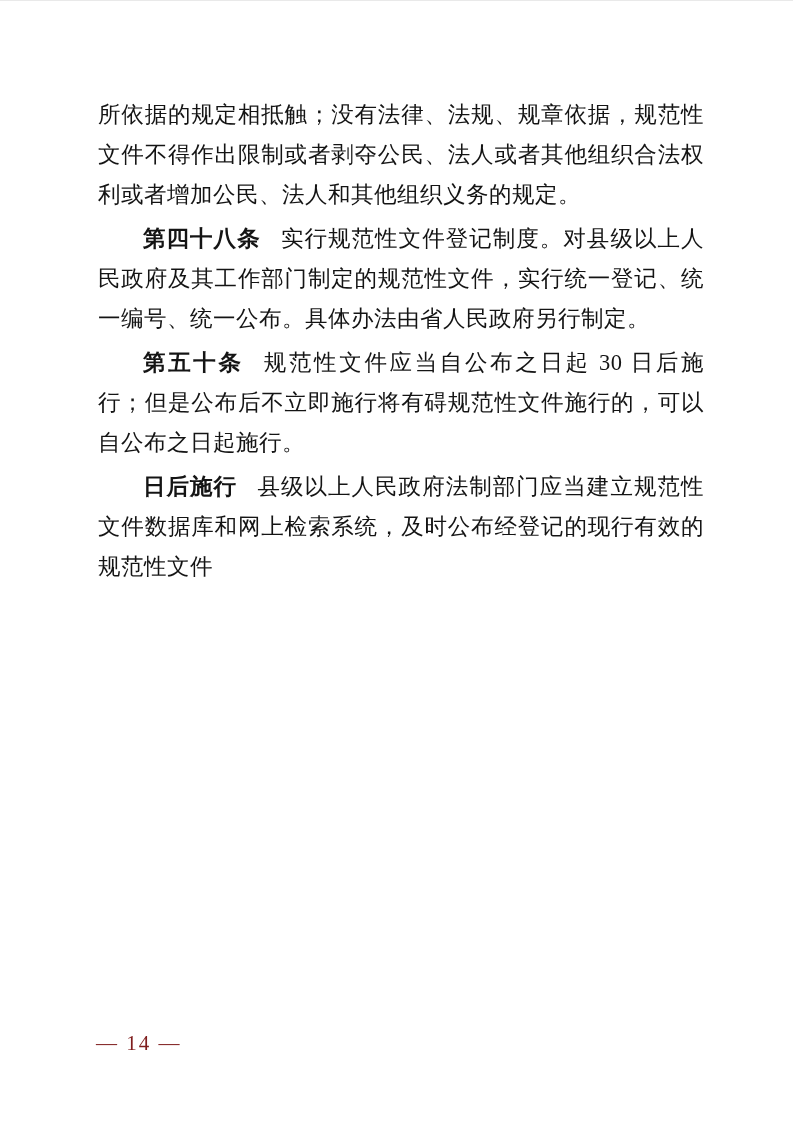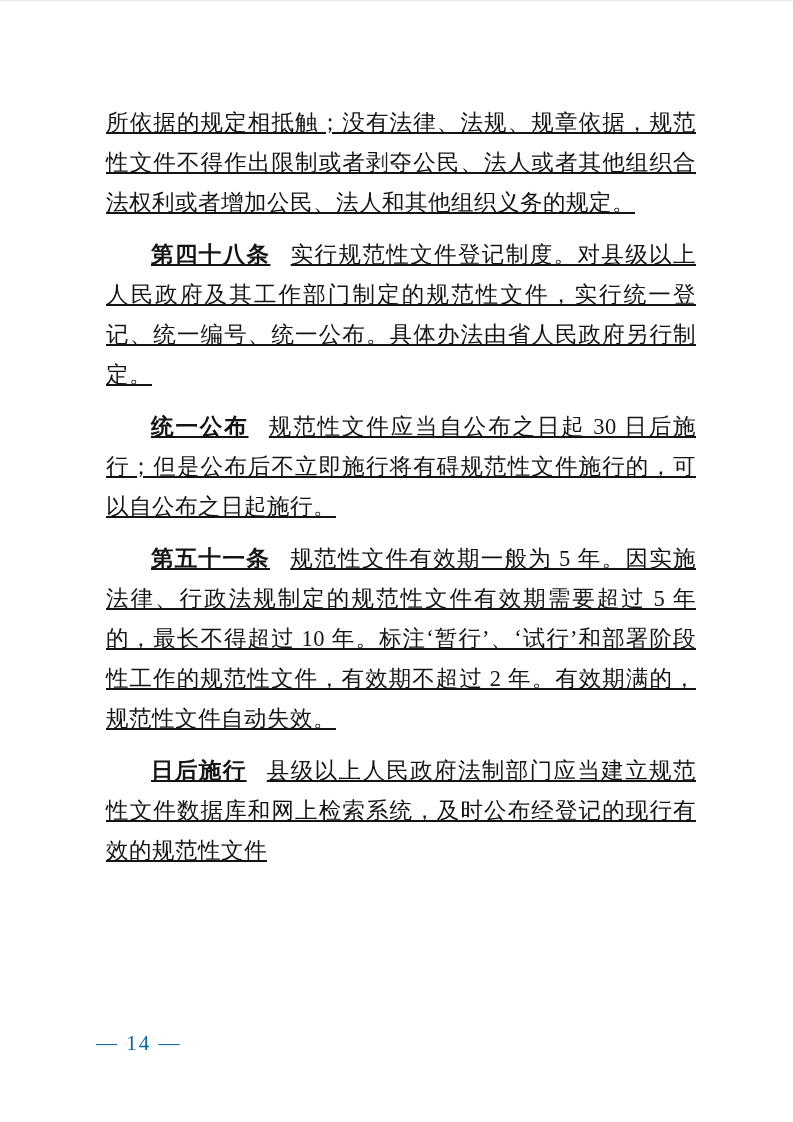--- a/index.html
+++ b/index.html
@@ -18,63 +18,61 @@
     font-family: "Liberation Serif", "DejaVu Serif", serif;
     color: #141414;
   }
   .content {
     position: absolute;
     left: 94px;
     top: 90px;
     width: 614px;
   }
   .content p {
-    margin: 12px;
+    margin: 4px;
     padding: 0;
     font-size: 22.5px;
     line-height: 40px;
     text-align: justify;
     text-justify: inter-ideograph;
     text-indent: 2em;
     letter-spacing: 0.5px;
-    text-decoration: underline;
   }
   .content p.no-indent {
     text-indent: 0;
   }
   .article-no {
     font-weight: bold;
     margin-right: 0.9em;
   }
   .footer {
     position: absolute;
     left: 96px;
     top: 1027px;
     font-size: 21px;
     line-height: 30px;
     letter-spacing: 2px;
-    color: #0369a1;
+    color: #7f1d1d;
   }
 </style>
 </head>
 <body>
 
 <div class="page">
 
   <div class="content">
 
     <p class="no-indent"><span>所依据的规定相抵触；没有法律、法规、规章依据，规范性文件不得作出限制或者剥夺公民、法人或者其他组织合法权利或者增加公民、法人和其他组织义务的规定。</span></p>
 
 
 
     <p><span class="article-no">第四十八条</span><span>实行规范性文件登记制度。对县级以上人民政府及其工作部门制定的规范性文件，实行统一登记、统一编号、统一公布。具体办法由省人民政府另行制定。</span></p>
 
-    <p><span class="article-no">统一公布</span><span>规范性文件应当自公布之日起 30 日后施行；但是公布后不立即施行将有碍规范性文件施行的，可以自公布之日起施行。</span></p>
+    <p><span class="article-no">第五十条</span><span>规范性文件应当自公布之日起 30 日后施行；但是公布后不立即施行将有碍规范性文件施行的，可以自公布之日起施行。</span></p>
 
-    <p><span class="article-no">第五十一条</span><span>规范性文件有效期一般为 5 年。因实施法律、行政法规制定的规范性文件有效期需要超过 5 年的，最长不得超过 10 年。标注‘暂行’、‘试行’和部署阶段性工作的规范性文件，有效期不超过 2 年。有效期满的，规范性文件自动失效。</span></p>
 
 
     <p><span class="article-no">日后施行</span><span>县级以上人民政府法制部门应当建立规范性文件数据库和网上检索系统，及时公布经登记的现行有效的规范性文件</span></p>
 
   </div>
 
   <div class="footer">— 14 —</div>
 
 </div>
 

